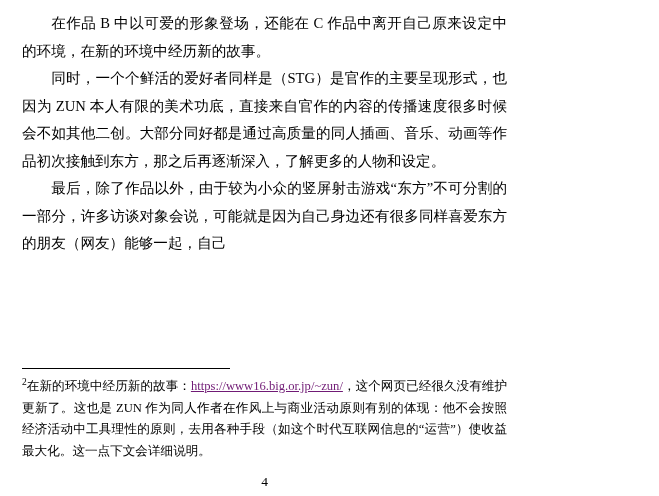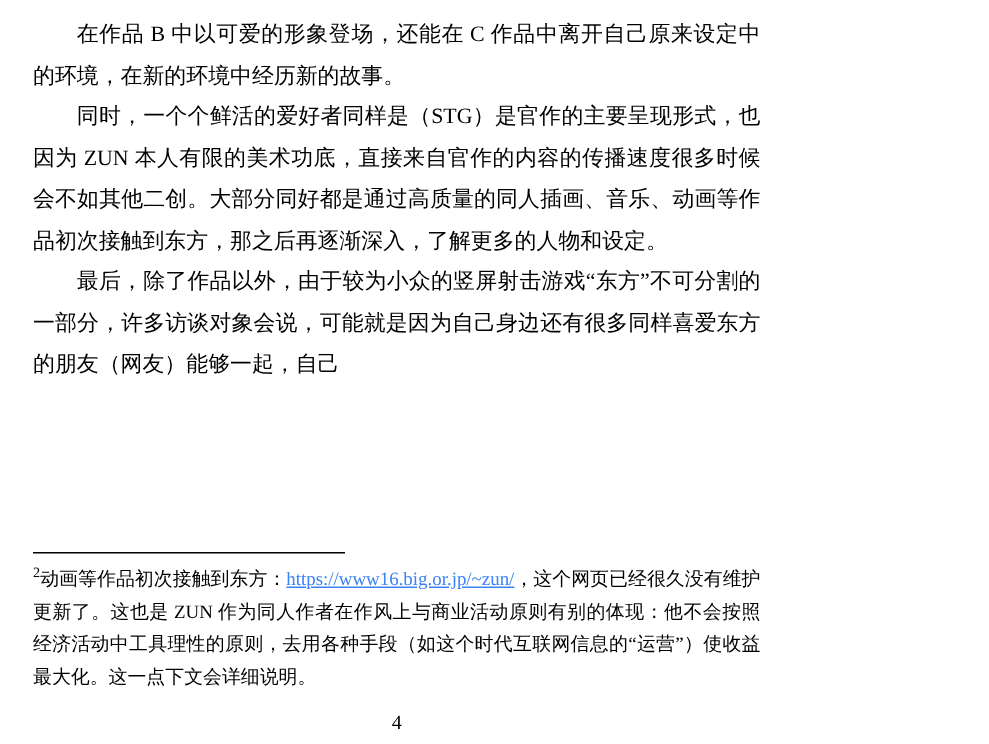--- a/index.html
+++ b/index.html
@@ -53,21 +53,21 @@
   .footnote p {
     margin: 0;
     text-indent: 0;
   }
   .fn-marker {
     font-size: 9.5px;
     vertical-align: super;
     line-height: 0;
   }
   .fn-link {
-    color: #3b82f6;
+    color: #701a75;
   }
   .page-number {
     position: absolute;
     left: 0;
     right: 0;
     bottom: 6px;
     text-align: center;
     font-size: 13.5px;
   }
 </style>
@@ -78,19 +78,19 @@
 
   <div class="body-text">
     <p>在作品 B 中以可爱的形象登场，还能在 C 作品中离开自己原来设定中的环境，在新的环境中经历新的故事。</p>
     <p>同时，一个个鲜活的爱好者同样是（STG）是官作的主要呈现形式，也因为 ZUN 本人有限的美术功底，直接来自官作的内容的传播速度很多时候会不如其他二创。大部分同好都是通过高质量的同人插画、音乐、动画等作品初次接触到东方，那之后再逐渐深入，了解更多的人物和设定。</p>
     <p>最后，除了作品以外，由于较为小众的竖屏射击游戏“东方”不可分割的一部分，许多访谈对象会说，可能就是因为自己身边还有很多同样喜爱东方的朋友（网友）能够一起，自己</p>
   </div>
 
   <div class="footnote-area">
     <div class="footnote-rule"></div>
     <div class="footnote">
-      <p><span class="fn-marker">2</span><span>动画等作品初次接触到东方：</span><a class="fn-link" href="#">https://www16.big.or.jp/~zun/</a><span>，这个网页已经很久没有维护更新了。这也是 ZUN 作为同人作者在作风上与商业活动原则有别的体现：他不会按照经济活动中工具理性的原则，去用各种手段（如这个时代互联网信息的“运营”）使收益最大化。这一点下文会详细说明。</span></p>
+      <p><span class="fn-marker">2</span><span>在新的环境中经历新的故事：</span><a class="fn-link" href="#">https://www16.big.or.jp/~zun/</a><span>，这个网页已经很久没有维护更新了。这也是 ZUN 作为同人作者在作风上与商业活动原则有别的体现：他不会按照经济活动中工具理性的原则，去用各种手段（如这个时代互联网信息的“运营”）使收益最大化。这一点下文会详细说明。</span></p>
     </div>
   </div>
 
   <div class="page-number">4</div>
 
 </div>
 
 </body></html>

